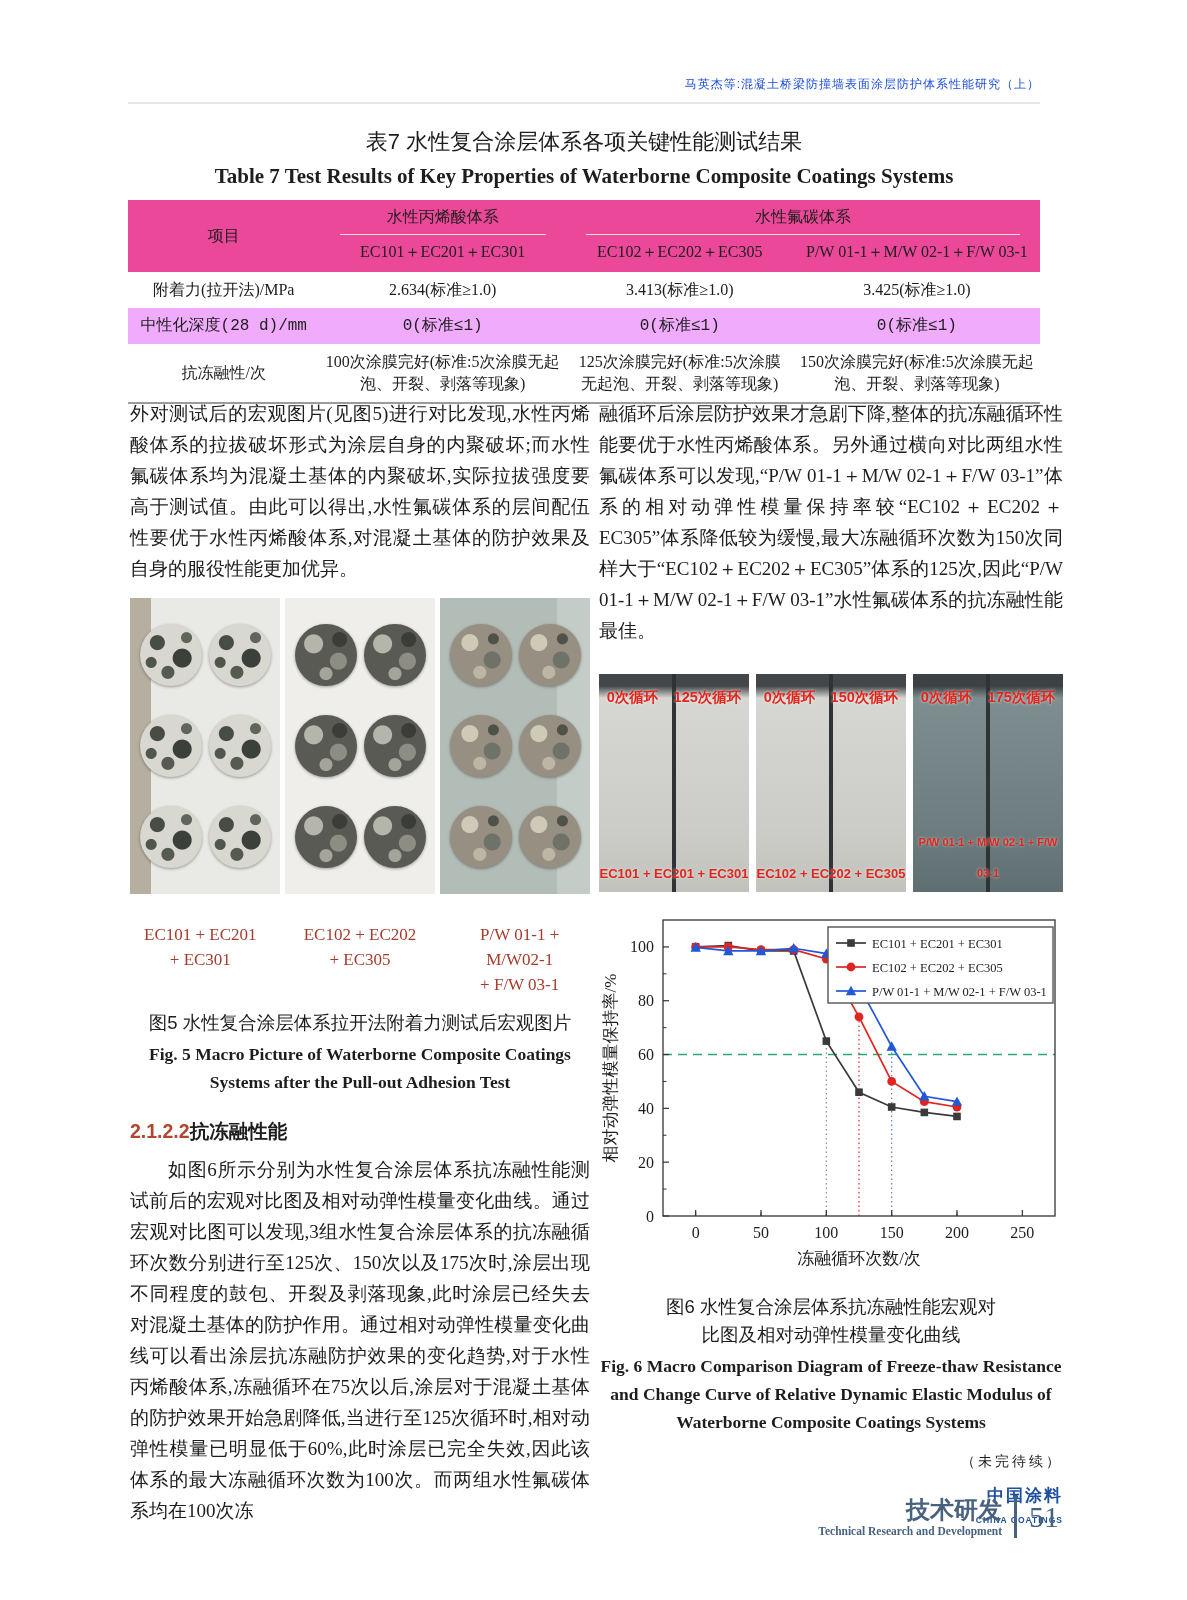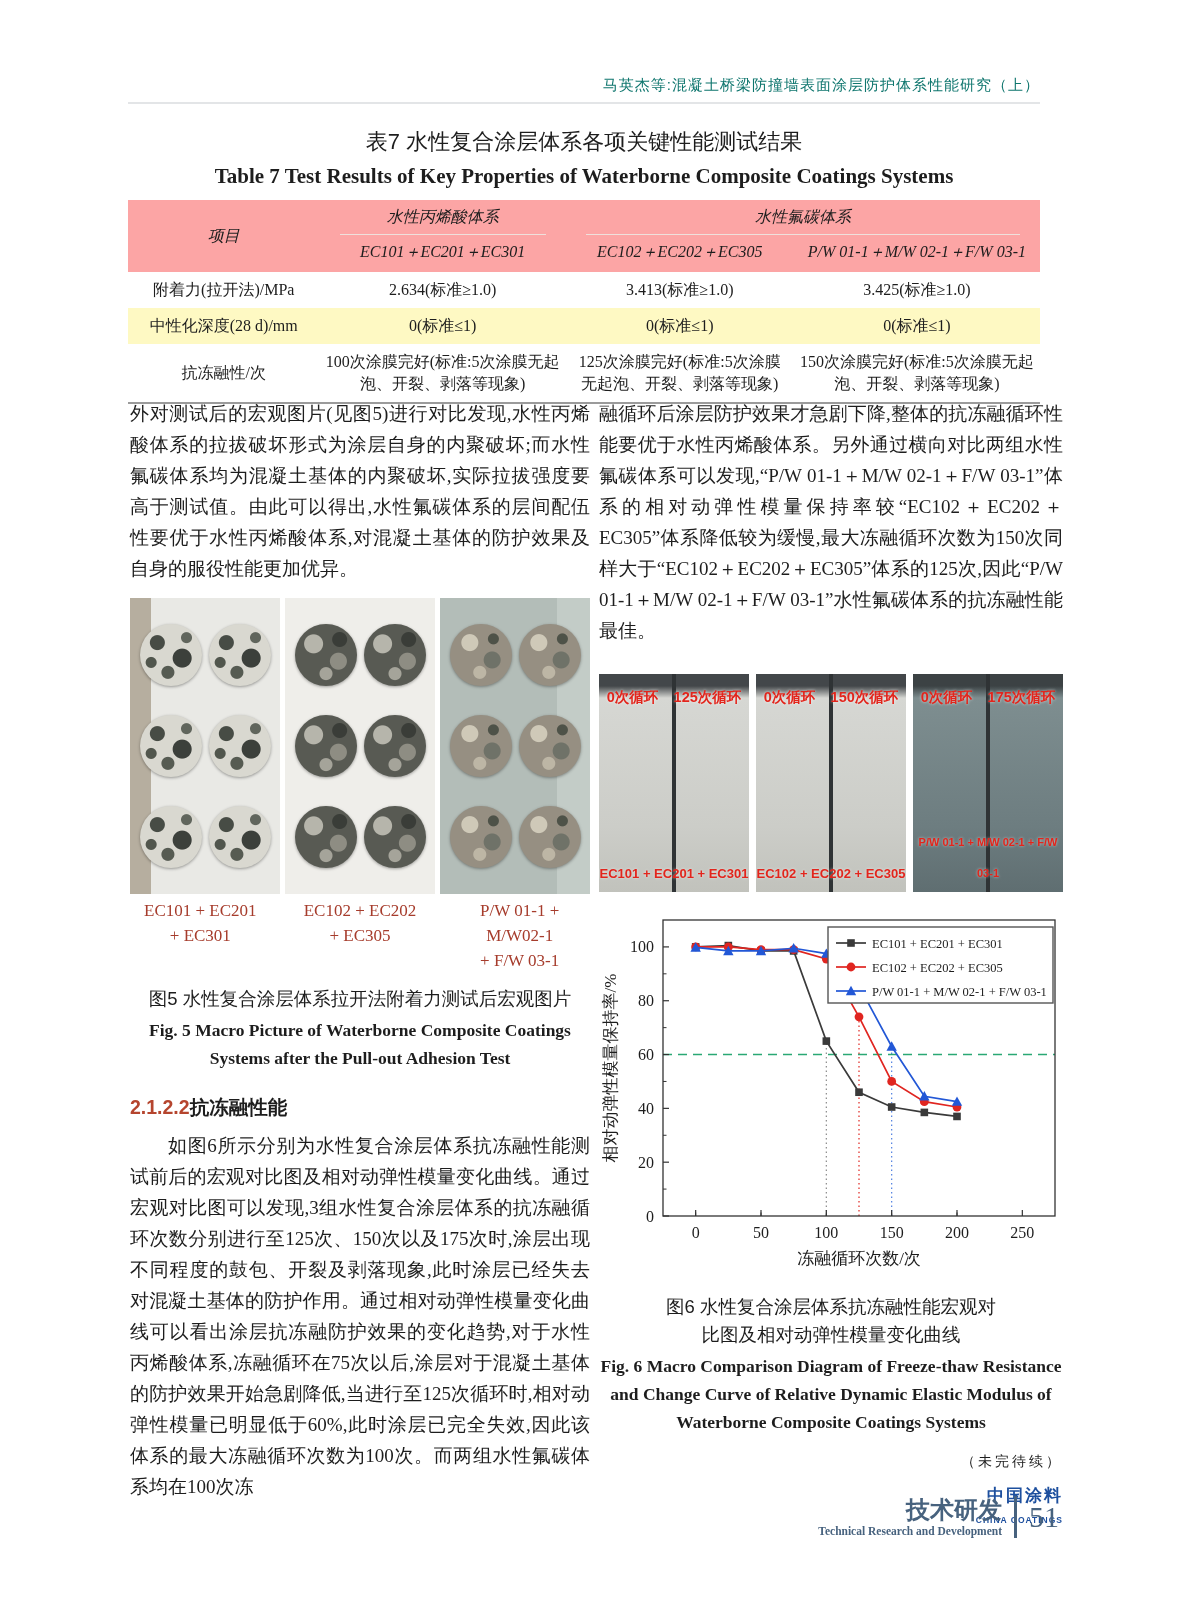--- a/index.html
+++ b/index.html
@@ -1,34 +1,34 @@
 <!DOCTYPE html>
 <html><head>
 <meta charset="utf-8">
 <style>
   html,body{margin:0;padding:0;background:#f2f2f2;}
   .page{position:relative;width:1187px;height:1600px;margin:0 auto;background:#ffffff;
         font-family:"Liberation Serif","DejaVu Serif",serif;color:#1d1d1d;overflow:hidden;}
 
   
   .running-head{position:absolute;top:76px;right:147px;font-family:"Liberation Sans","DejaVu Sans",sans-serif;
-                font-size:15px;color:#0f766e;letter-spacing:1px;}
+                font-size:12px;color:#1d4ed8;letter-spacing:1px;}
   .head-rule{position:absolute;top:102px;left:128px;width:912px;border-top:2px solid #e3e5e7;}
 
   
   .table-block{position:absolute;left:128px;top:127px;width:912px;}
   .tbl-title-cn{text-align:center;font-family:"Liberation Sans","DejaVu Sans",sans-serif;font-weight:normal;font-size:22px;}
   .tbl-title-en{text-align:center;font-weight:bold;font-size:21px;margin-top:7px;}
   table.t7{width:100%;border-collapse:collapse;margin-top:11px;font-size:16px;border-bottom:2px solid #9b9b9b;}
   .t7 th,.t7 td{text-align:center;vertical-align:middle;font-weight:normal;padding:4px 6px;line-height:22px;}
-  .t7 thead th{background:#fca5a5;font-style:italic;}
+  .t7 thead th{background:#ec4899;}
   .t7 .grp-label{display:block;border-bottom:1px solid #efe0dc;padding:2px 0 6px;margin:0 14px;}
   .t7 .sub th{padding-bottom:9px;padding-top:2px;}
   .t7 tbody td{padding:7px 6px;}
-  .t7 tbody tr.pink td{background:#fef9c3;}
+  .t7 tbody tr.pink td{background:#f0abfc;font-family:Liberation Mono, monospace;}
 
   
   .col{position:absolute;width:460px;font-size:19px;line-height:31px;text-align:justify;}
   .col.left{left:130px;top:398px;}
   .col.right{left:599px;top:398px;width:464px;}
   .body-p{margin:0;}
   .indent{text-indent:2em;}
 
   
   .fig5{margin-top:14px;display:flex;gap:5px;height:296px;}
@@ -47,21 +47,21 @@
   .pB .disc{background:
      radial-gradient(circle at 30% 32%,#b6b5ab 0 9px,rgba(0,0,0,0) 10px),
      radial-gradient(circle at 70% 60%,#8e8d83 0 8px,rgba(0,0,0,0) 9px),
      radial-gradient(circle at 50% 80%,#a5a49a 0 6px,rgba(0,0,0,0) 7px),
      radial-gradient(circle at 72% 25%,#3a3d38 0 7px,rgba(0,0,0,0) 8px),#585a53;}
   .pC .disc{background:
      radial-gradient(circle at 32% 30%,#cfc9b8 0 8px,rgba(0,0,0,0) 9px),
      radial-gradient(circle at 68% 58%,#6f7268 0 8px,rgba(0,0,0,0) 9px),
      radial-gradient(circle at 48% 78%,#bdb6a5 0 6px,rgba(0,0,0,0) 7px),
      radial-gradient(circle at 70% 24%,#4e5248 0 5px,rgba(0,0,0,0) 6px),#968f82;}
-  .fig5-labels{display:flex;gap:19px;margin-top:4px;}
+  .fig5-labels{display:flex;gap:19px;margin-top:28px;}
   .fig5-label{flex:1;text-align:center;color:#a63c2c;font-size:17px;line-height:25px;white-space:pre-line;}
 
   .cap-cn{margin-top:12px;text-align:center;font-family:"Liberation Sans","DejaVu Sans",sans-serif;
           font-weight:normal;font-size:18.5px;line-height:28px;}
   .cap-en{margin-top:3px;text-align:center;font-weight:bold;font-size:17.5px;line-height:28px;}
 
   .sec-head{margin-top:20px;font-size:19.5px;font-weight:bold;
             font-family:"Liberation Sans","DejaVu Sans",sans-serif;text-align:left;}
   .sec-num{color:#b5452e;}
   .p-after-head{margin-top:7px;}

